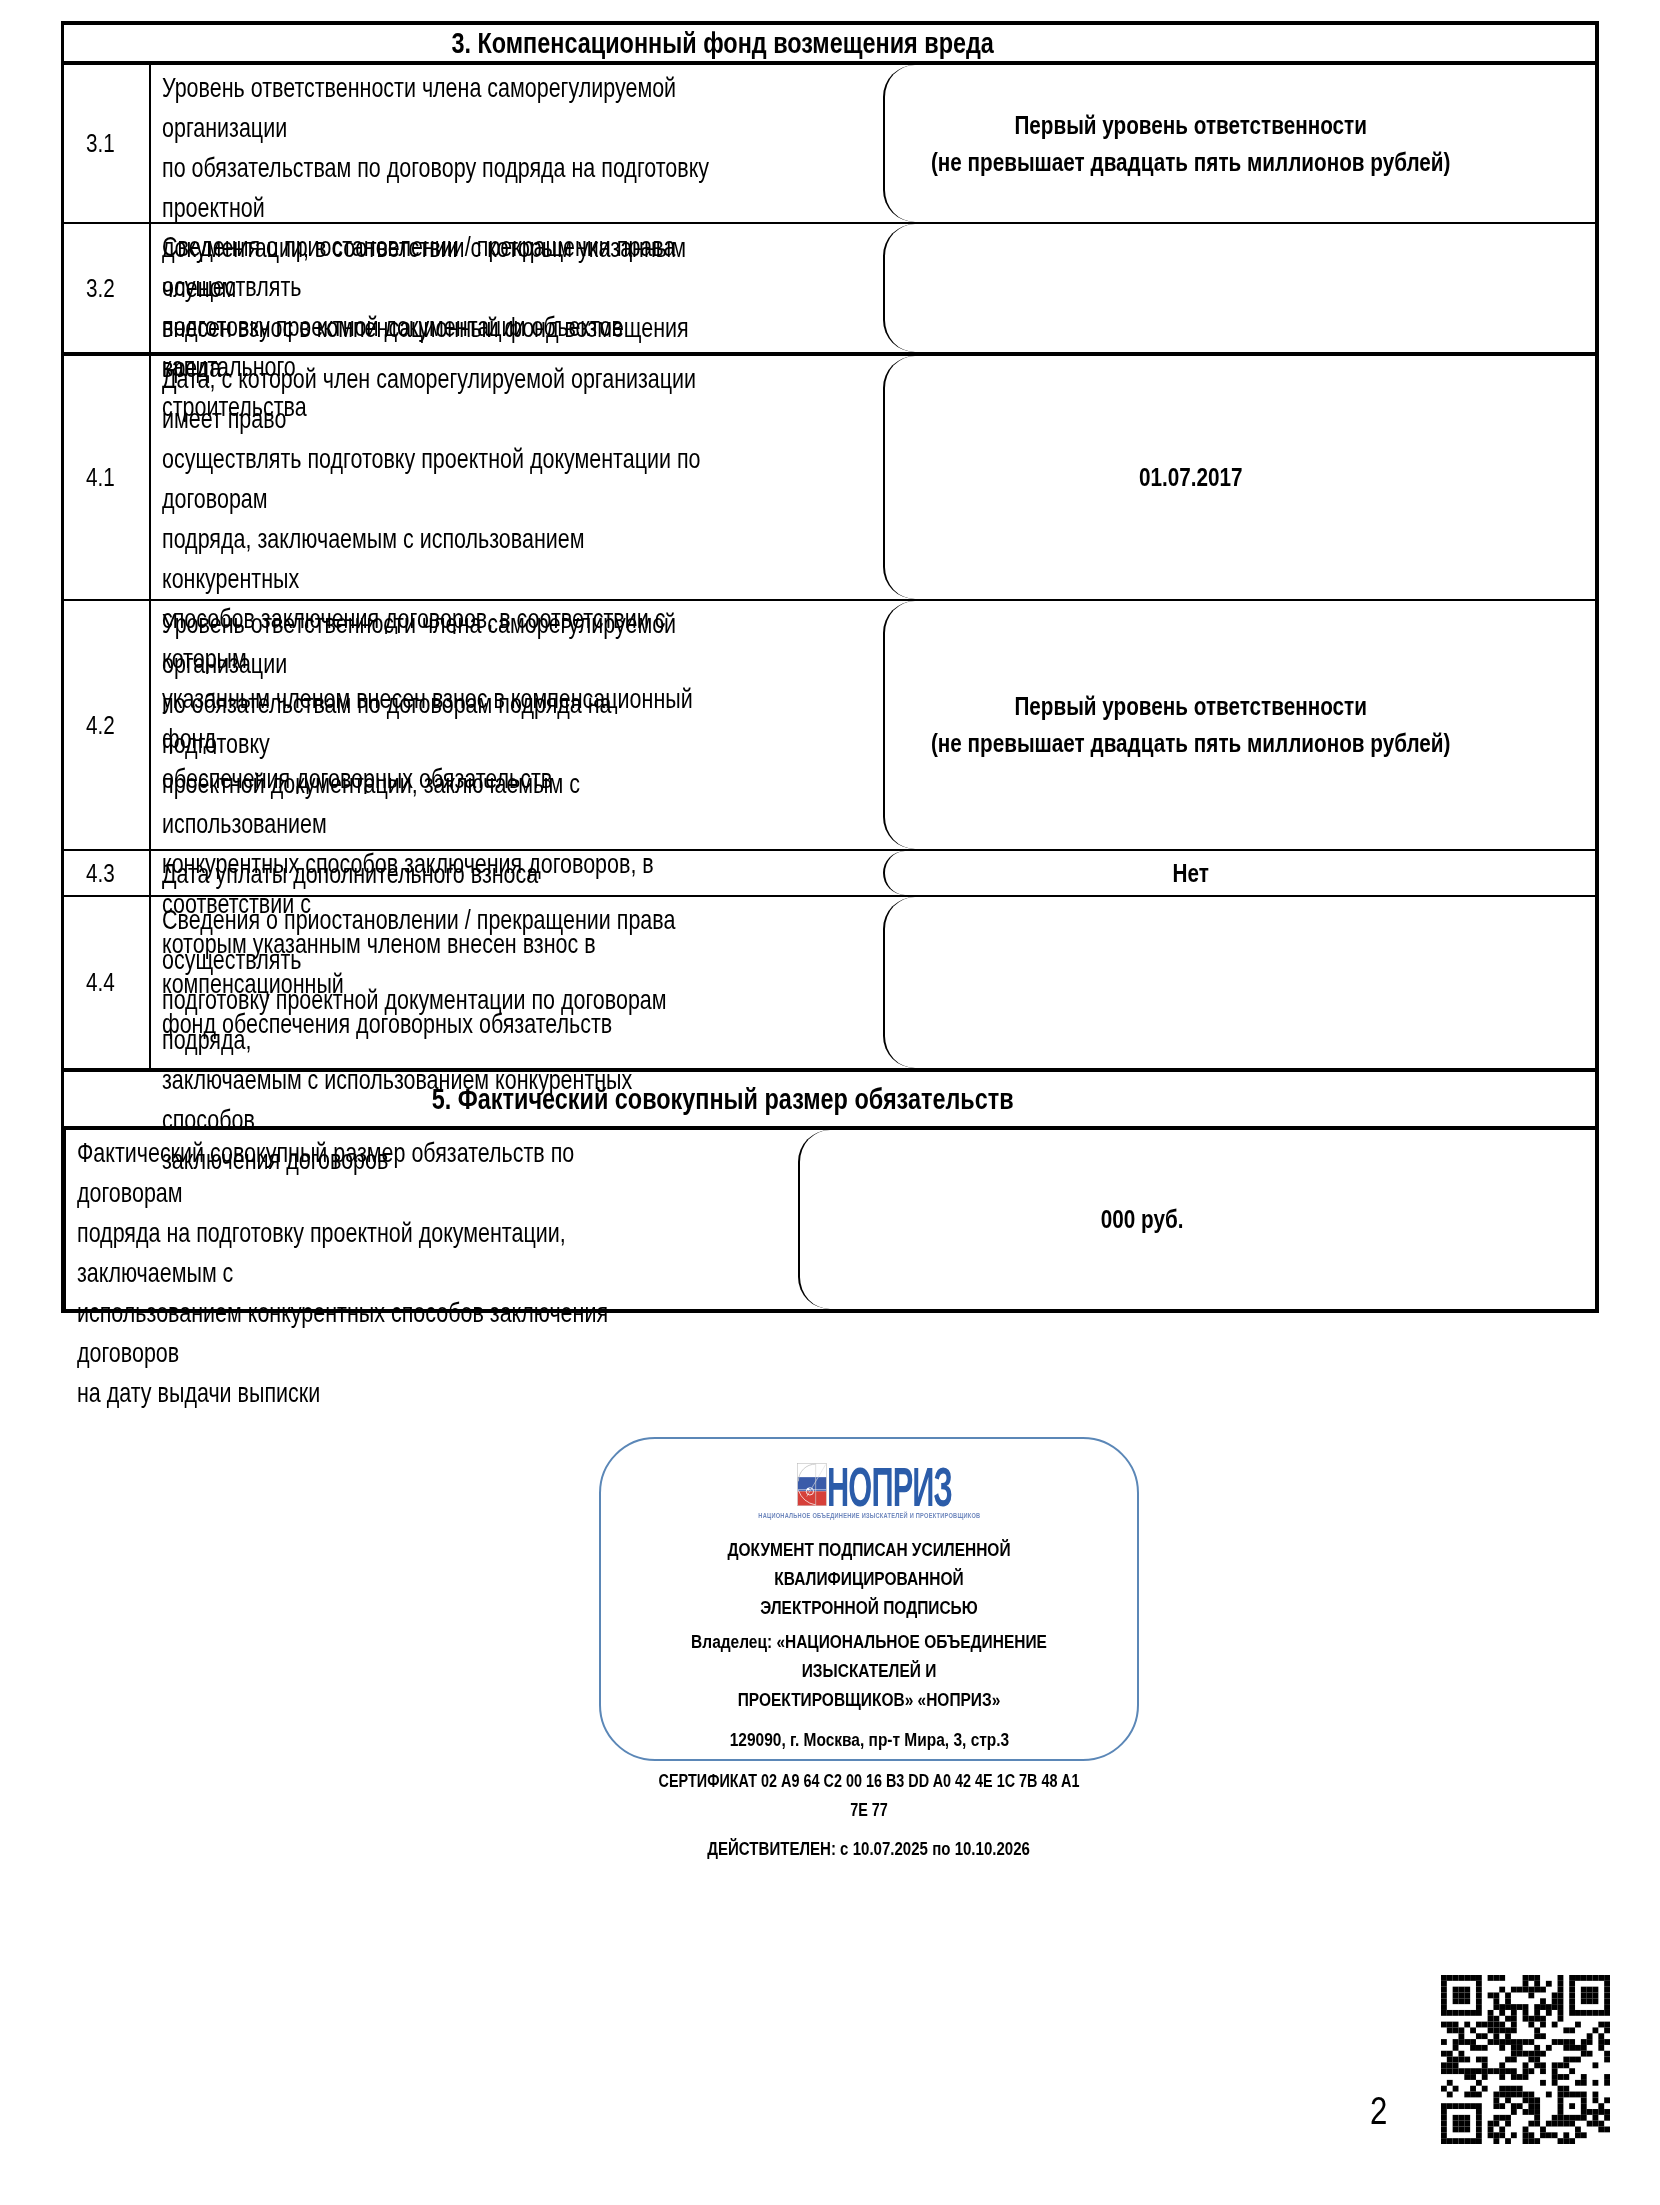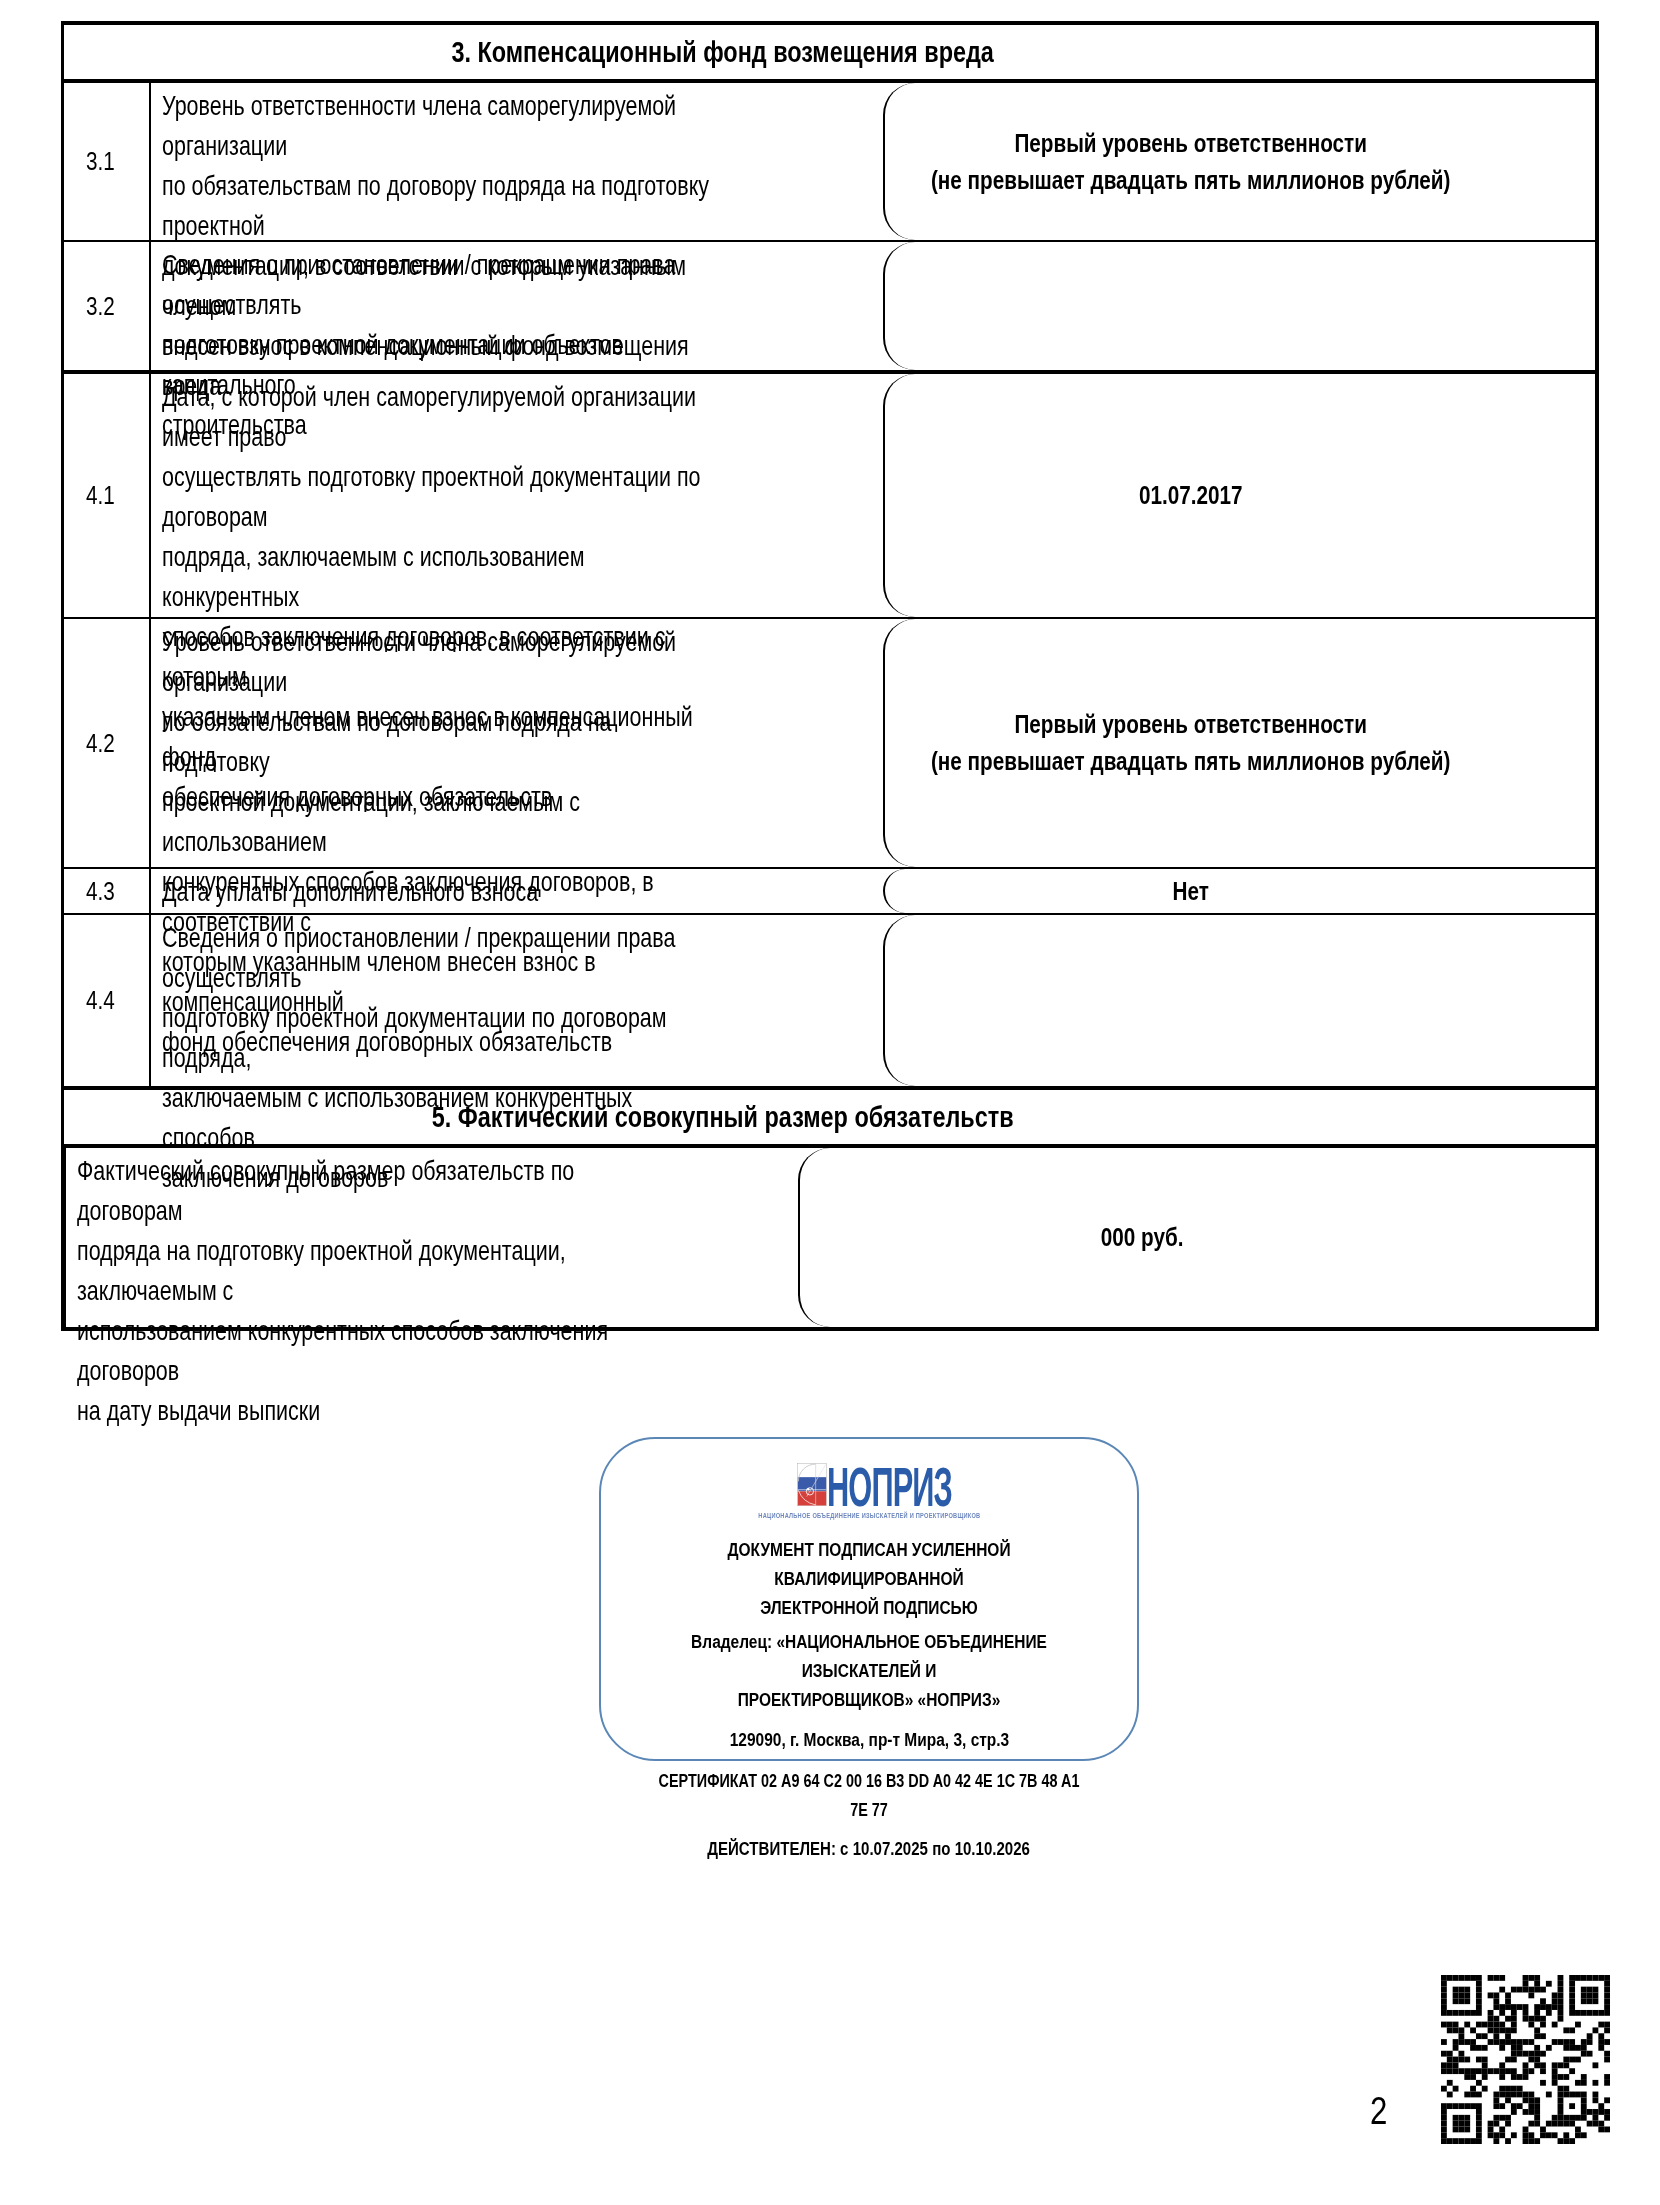--- a/index.html
+++ b/index.html
@@ -78,21 +78,21 @@
     transform:scaleX(0.8); transform-origin:0 0; color:#000;
   }
 </style>
 </head>
 <body>
 
 <div class="page">
 
   <div class="tbl">
 
-    <div class="tr th first" style="height:54px">
+    <div class="tr th first" style="height:36px">
       <span class="cxc">3. Компенсационный фонд возмещения вреда</span>
     </div>
 
     <div class="tr thick" style="height:161px">
       <div class="td-num">
           <span class="cxc">3.1</span>
         </div>
       <div class="td-label">
           <span class="cx">Уровень ответственности члена саморегулируемой организации
 по обязательствам по договору подряда на подготовку проектной

